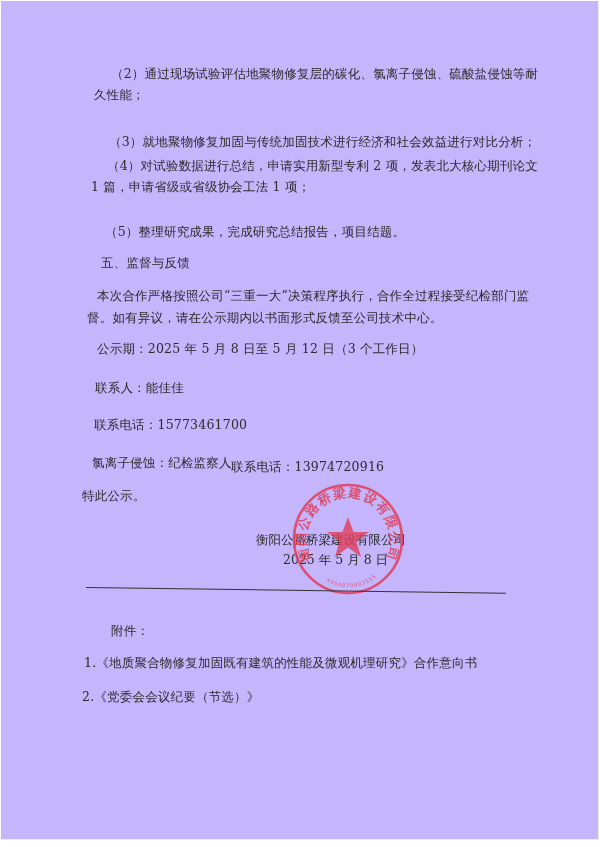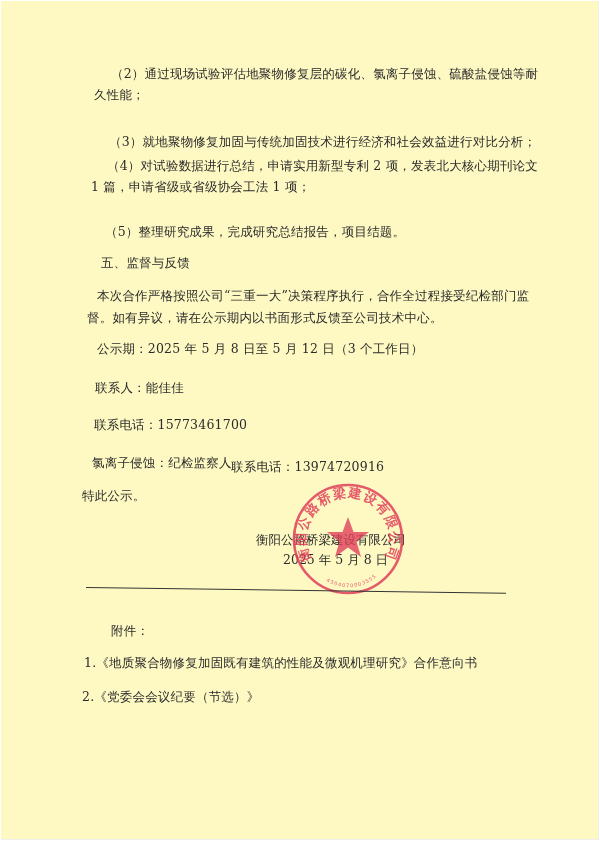--- a/index.html
+++ b/index.html
@@ -12,21 +12,21 @@
       height: 847px;
       position: relative;
       overflow: hidden;
       font-family: "DejaVu Serif", "Liberation Serif", serif;
       color: #2a2a2a;
     }
     .page {
       position: absolute;
       left: 1px; top: 1px;
       width: 597px; height: 838px;
-      background: #fef9c3;
+      background: #c4b5fd;
       border-right: 1px solid #eef0ef;
       border-bottom: 1px solid #eef0ef;
     }
     .line {
       position: absolute;
       font-size: 12.5px;
       line-height: 16px;
       white-space: nowrap;
       letter-spacing: 0.2px;
       color: #2b2b2b;

